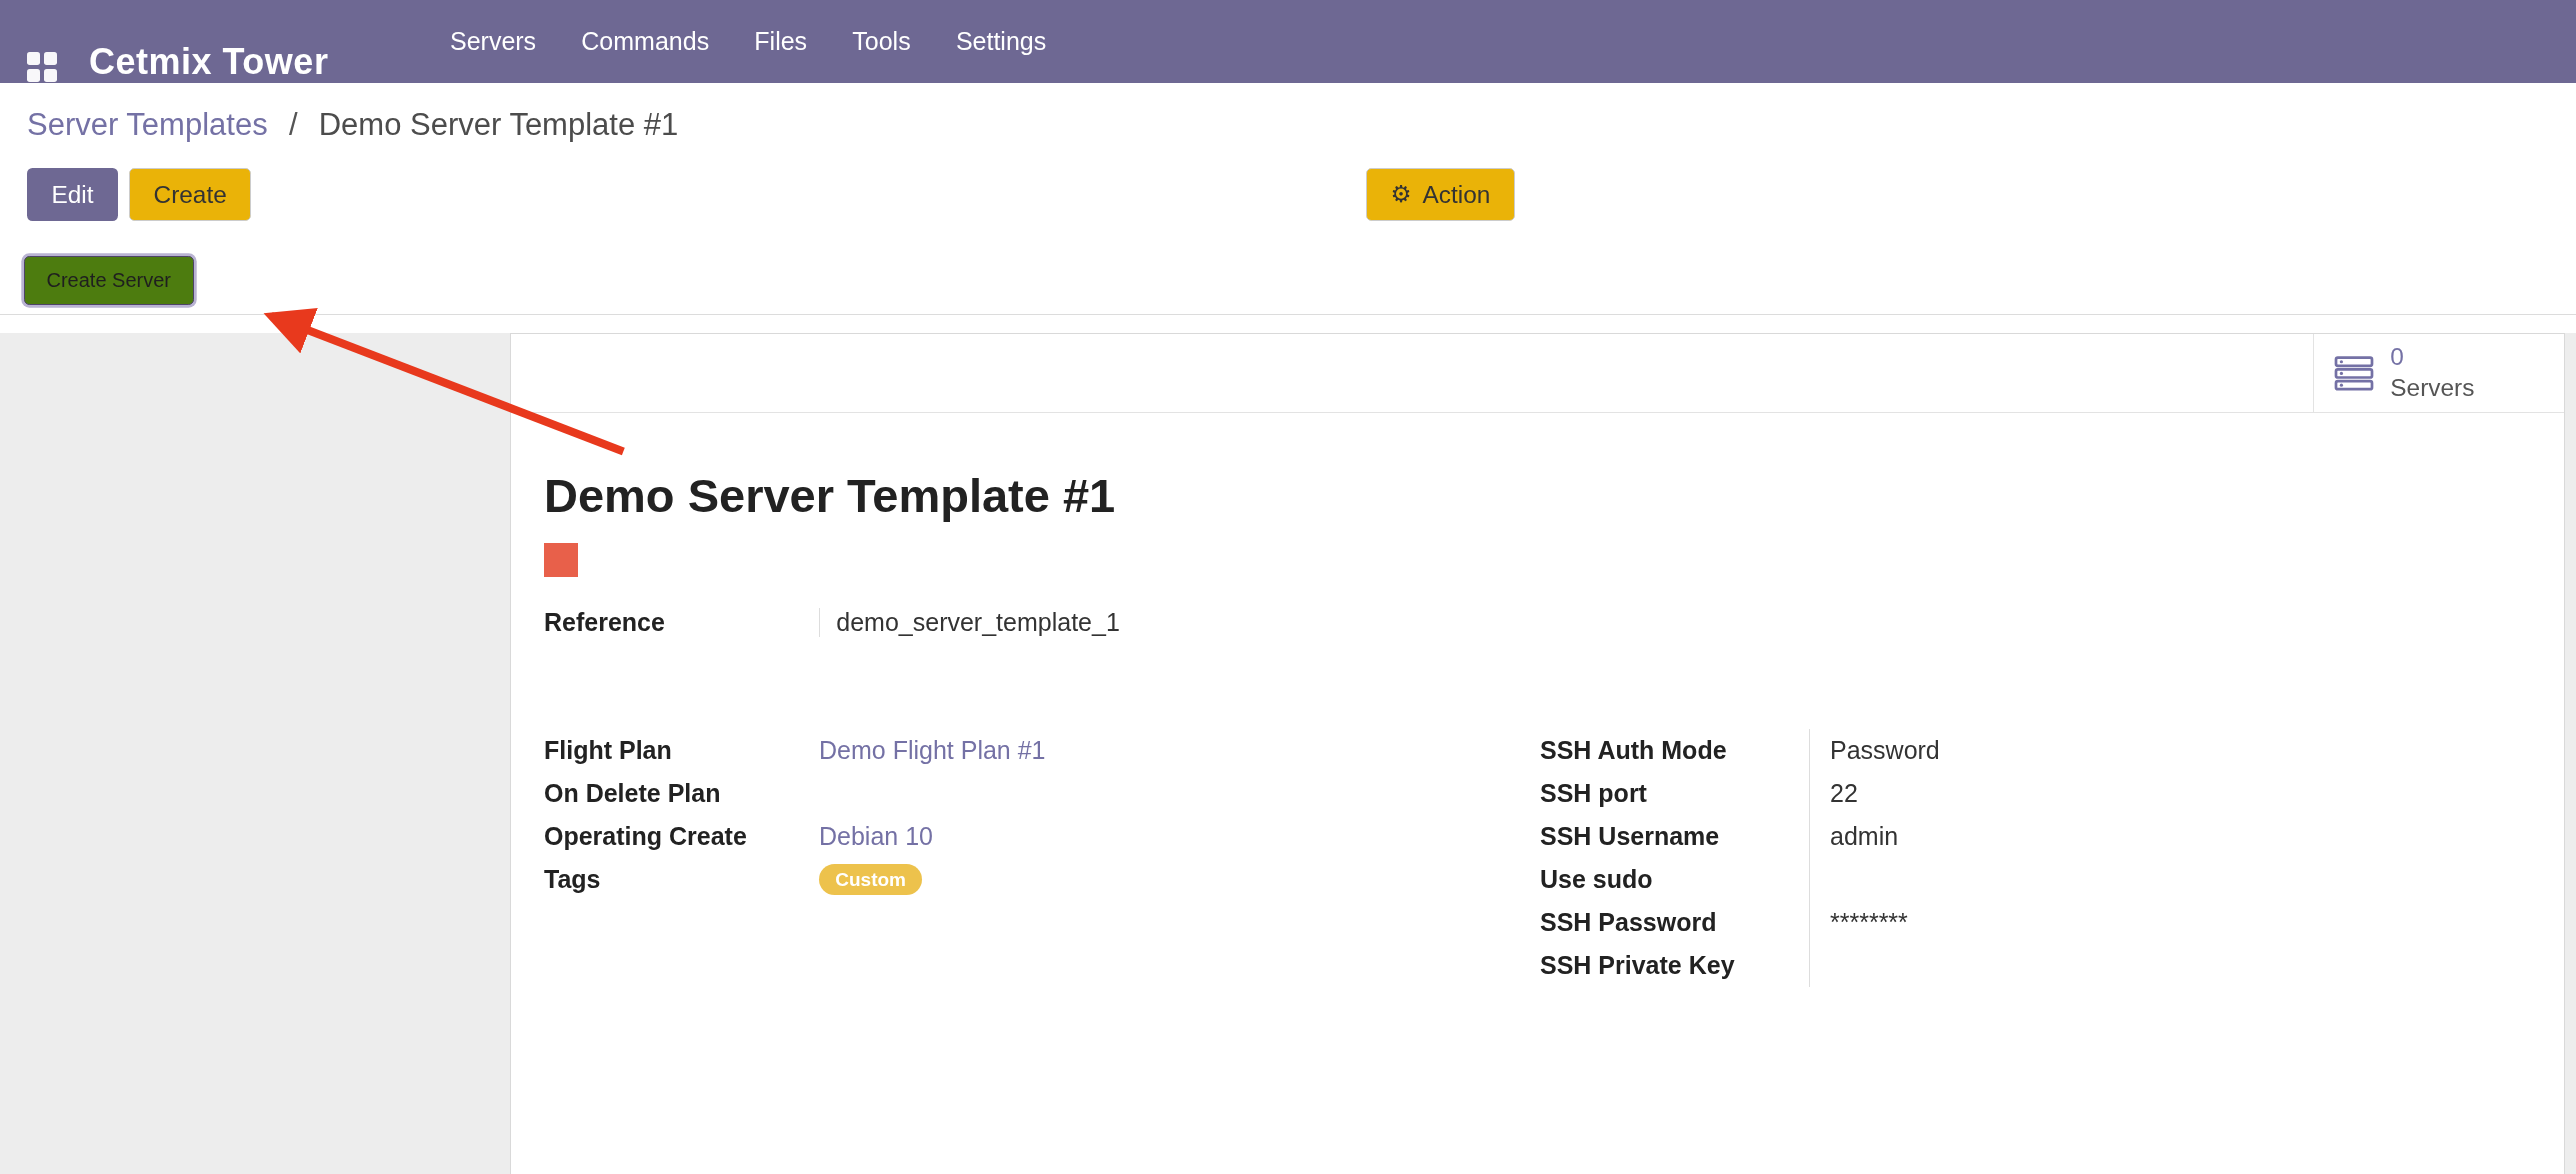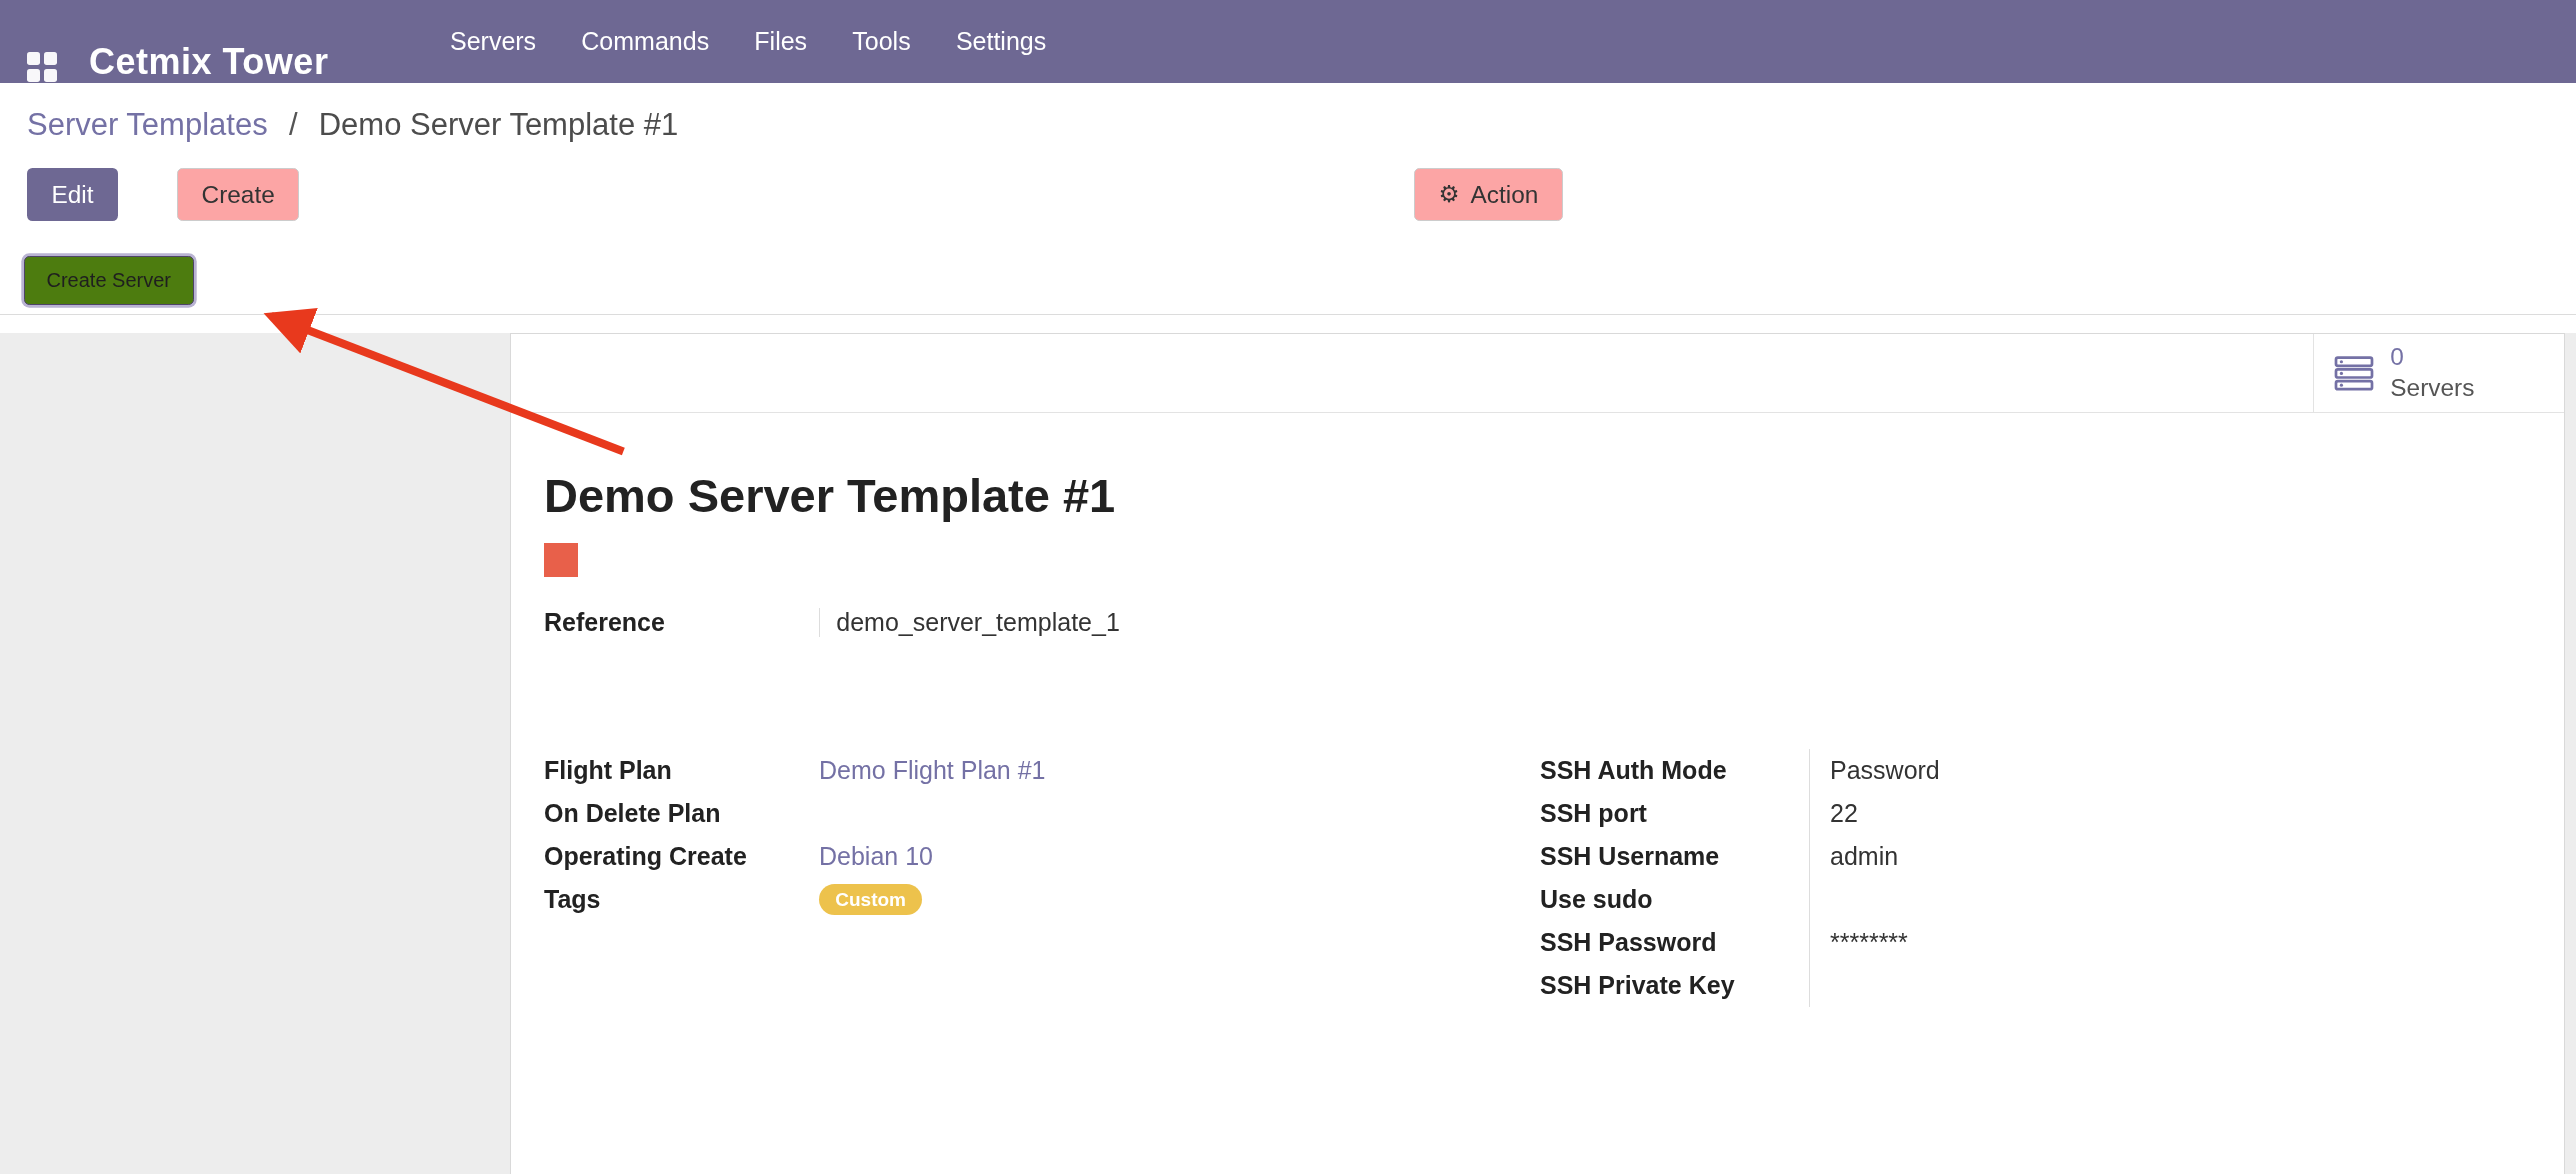--- a/index.html
+++ b/index.html
@@ -27,21 +27,21 @@
   
   .breadcrumb-row{padding:23.5px 27px 5.4px;font-size:31px;}
   .bc-parent{color:var(--link);cursor:pointer;}
   .bc-sep{color:#555;margin:0 12.6px;}
   .bc-current{color:#4c4c4c;}
 
   
   .buttons-row{position:relative;padding:20px 27px 12.6px;display:flex;gap:11px;}
   .btn{font-size:24.4px;padding:11px 23.5px;border-radius:5.4px;border:0.9px solid transparent;cursor:pointer;font-family:inherit;line-height:1.2;}
   .btn-primary{background:var(--accent);color:#fff;}
-  .btn-default{background:#fca5a5;border-color:#ccc;color:#333;display:flex;align-items:center;gap:11px;margin-left:48px;}
+  .btn-default{background:#eab308;border-color:#ccc;color:#333;display:flex;align-items:center;gap:11px;}
   .action-holder{position:absolute;left:1366px;top:20px;}
   .gear{font-size:23.5px;line-height:1;}
 
   
   .statusbar{padding:22px 23.5px 9px;border-bottom:0.9px solid #dcdcdc;}
   .btn-create-server{
     background:#4d7c0f;border:0.9px solid #4e4468;border-radius:5.4px;
     box-shadow:0 0 0 2.7px #b9b3d2;color:#1f1f1f;font-size:20px;padding:12px 22px;
     cursor:pointer;font-family:inherit;
   }
@@ -61,21 +61,21 @@
   .swatch{width:34px;height:34px;background:var(--swatch);margin-bottom:31px;}
 
   .ref-row{display:flex;align-items:flex-start;min-height:49px;}
   .ref-label{width:275px;font-weight:700;font-size:25px;display:flex;align-items:center;color:#222;}
   .ref-value{border-left:0.9px solid #ddd;padding-left:16.3px;font-size:25px;display:flex;align-items:center;color:#333;}
 
   .tabs{display:flex;margin-top:40px;border-bottom:0.9px solid #ddd;}
   .tab{font-size:25px;padding:15.4px 23.5px;color:var(--link);cursor:pointer;}
   .tab.active{color:#444;background:#fff;border:0.9px solid #ddd;border-bottom-color:#fff;margin-bottom:-0.9px;border-radius:1.8px 1.8px 0 0;}
 
-  .fields{display:flex;margin-top:92px;}
+  .fields{display:flex;margin-top:72px;}
   .fcol-left{width:996px;}
   .fcol-right{flex:1;}
   .frow{display:flex;min-height:43px;align-items:stretch;}
   .flabel{width:275px;font-weight:700;font-size:25px;color:#222;display:flex;align-items:center;}
   .fcol-right .flabel{width:269px;}
   .fvalue{flex:1;font-size:25px;color:#333;display:flex;align-items:center;}
   .fcol-right .fvalue{border-left:0.9px solid #ddd;padding-left:20px;}
   .link{color:var(--link);cursor:pointer;}
   .badge{background:var(--badge);color:#fff;font-size:19px;font-weight:700;padding:4.5px 16.3px;border-radius:902px;}
 

